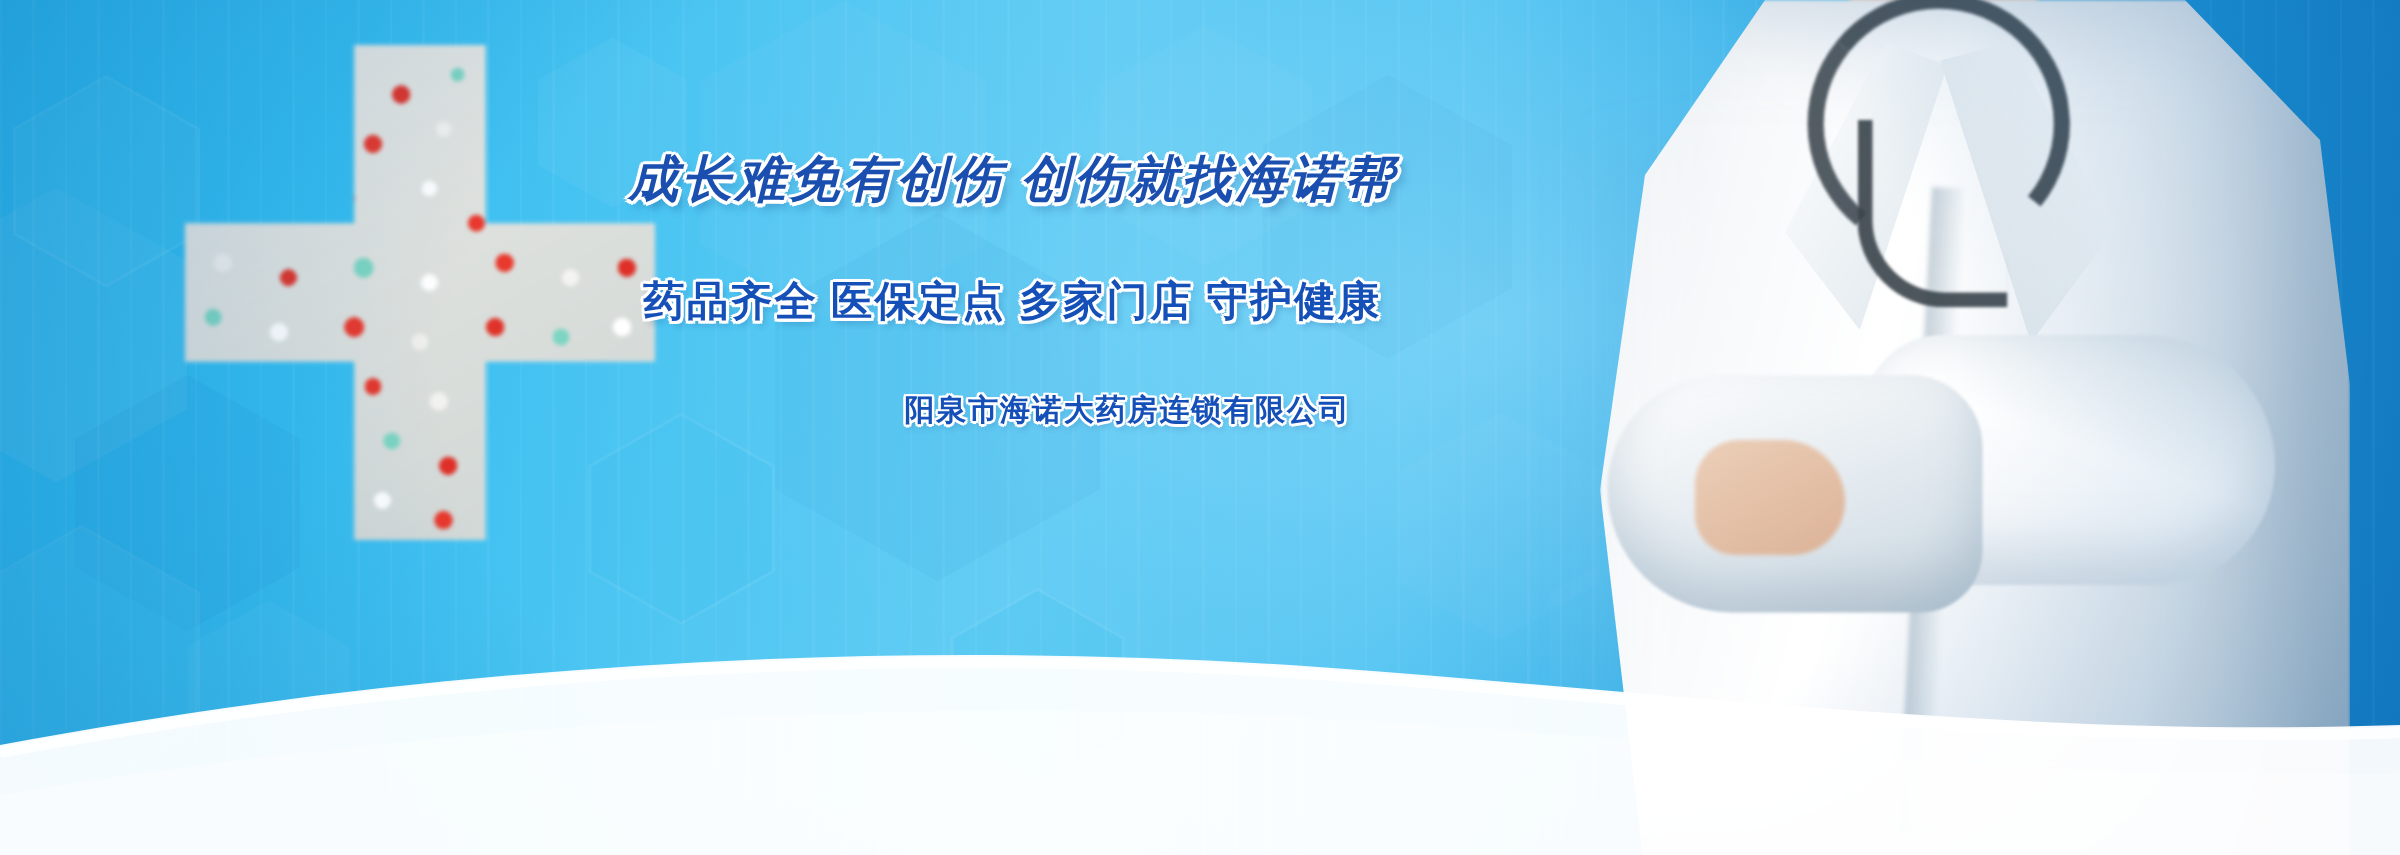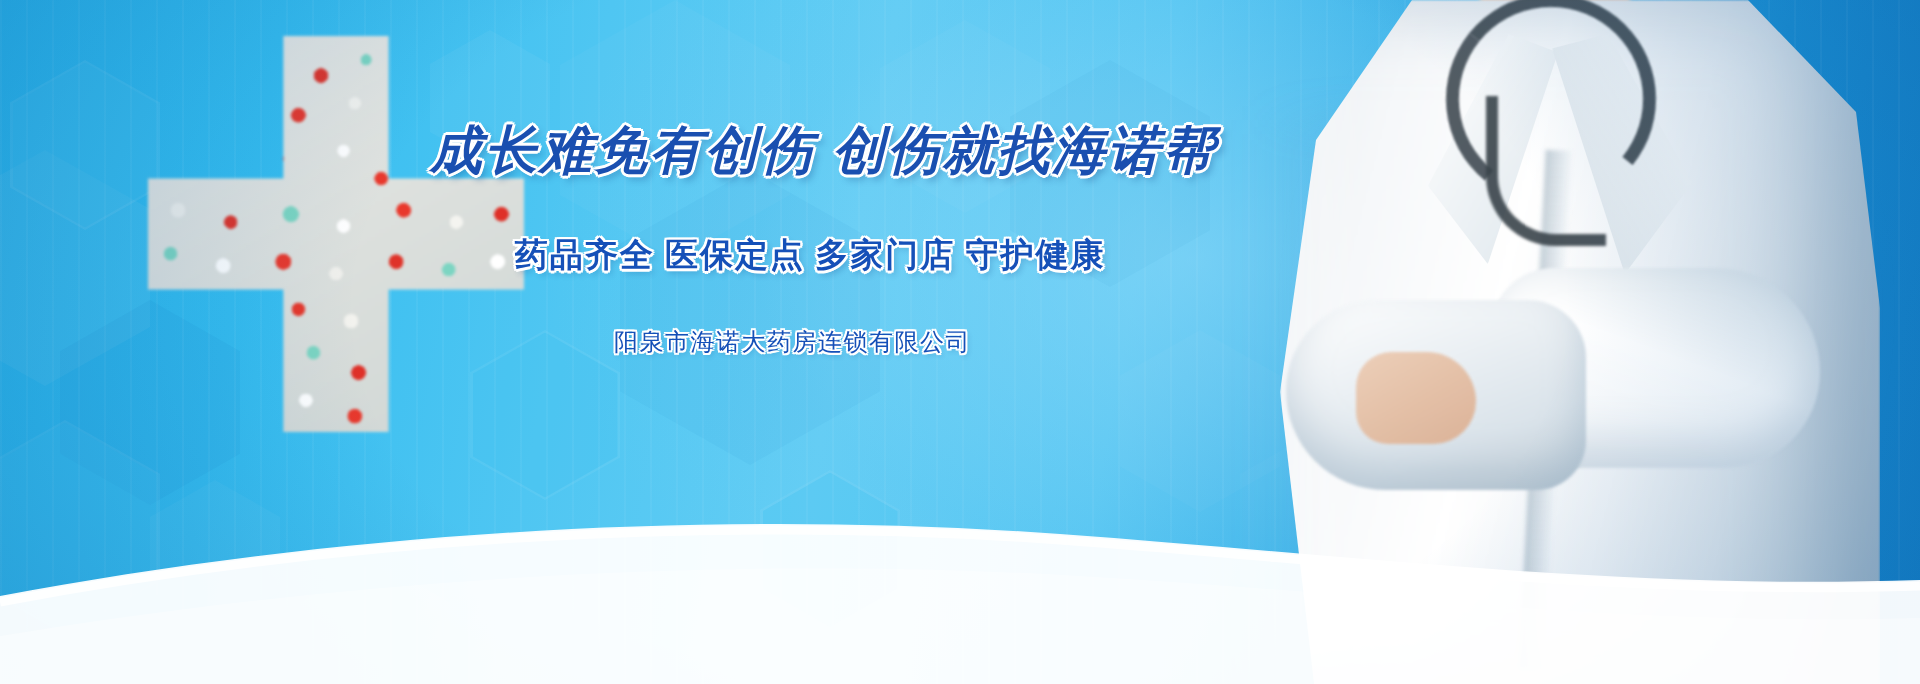--- a/index.html
+++ b/index.html
@@ -155,44 +155,44 @@
     background:linear-gradient(90deg,rgba(30,120,190,.0),rgba(80,160,215,.22));
     filter:blur(22px);
   }
 
   
   #swoosh{position:absolute;left:0;bottom:0;width:1920px;height:300px;pointer-events:none;}
 
   
   #text-block{position:absolute;left:430px;top:120px;width:760px;}
   .headline{
-    font-size:52px;font-weight:700;letter-spacing:3px;line-height:1.18;
+    font-size:40px;font-weight:700;letter-spacing:3px;line-height:1.18;
     color:#1a4fb0;text-align:center;font-style:italic;
-    font-family:Liberation Sans, sans-serif;
+    font-family:Liberation Serif, serif;
     text-shadow:
       -2px -2px 0 #fff, 2px -2px 0 #fff, -2px 2px 0 #fff, 2px 2px 0 #fff,
       -3px 0 0 #fff, 3px 0 0 #fff, 0 -3px 0 #fff, 0 3px 0 #fff,
       4px 5px 7px rgba(12,60,130,.35);
     white-space:nowrap;
   }
   .subtitle{
     margin-top:52px;
     font-size:33px;font-weight:700;letter-spacing:2px;
     color:#1550b8;text-align:center;
     text-shadow:
       -2px -2px 0 #fff, 2px -2px 0 #fff, -2px 2px 0 #fff, 2px 2px 0 #fff,
       -2.5px 0 0 #fff, 2.5px 0 0 #fff, 0 -2.5px 0 #fff, 0 2.5px 0 #fff,
       3px 4px 6px rgba(12,60,130,.32);
     white-space:nowrap;
     font-family:Liberation Serif, serif;
   }
   .company{
     margin-top:48px;
-    font-size:24px;font-weight:400;letter-spacing:1.5px;
-    color:#1550b8;padding-left:184px;
+    font-size:24px;font-weight:700;letter-spacing:1.5px;
+    color:#1550b8;text-align:center;padding-left:184px;
     text-shadow:
       -1.6px -1.6px 0 #fff, 1.6px -1.6px 0 #fff, -1.6px 1.6px 0 #fff, 1.6px 1.6px 0 #fff,
       -2px 0 0 #fff, 2px 0 0 #fff, 0 -2px 0 #fff, 0 2px 0 #fff,
       2px 3px 5px rgba(12,60,130,.30);
     white-space:nowrap;
   }
 </style>
 </head>
 <body>
 

